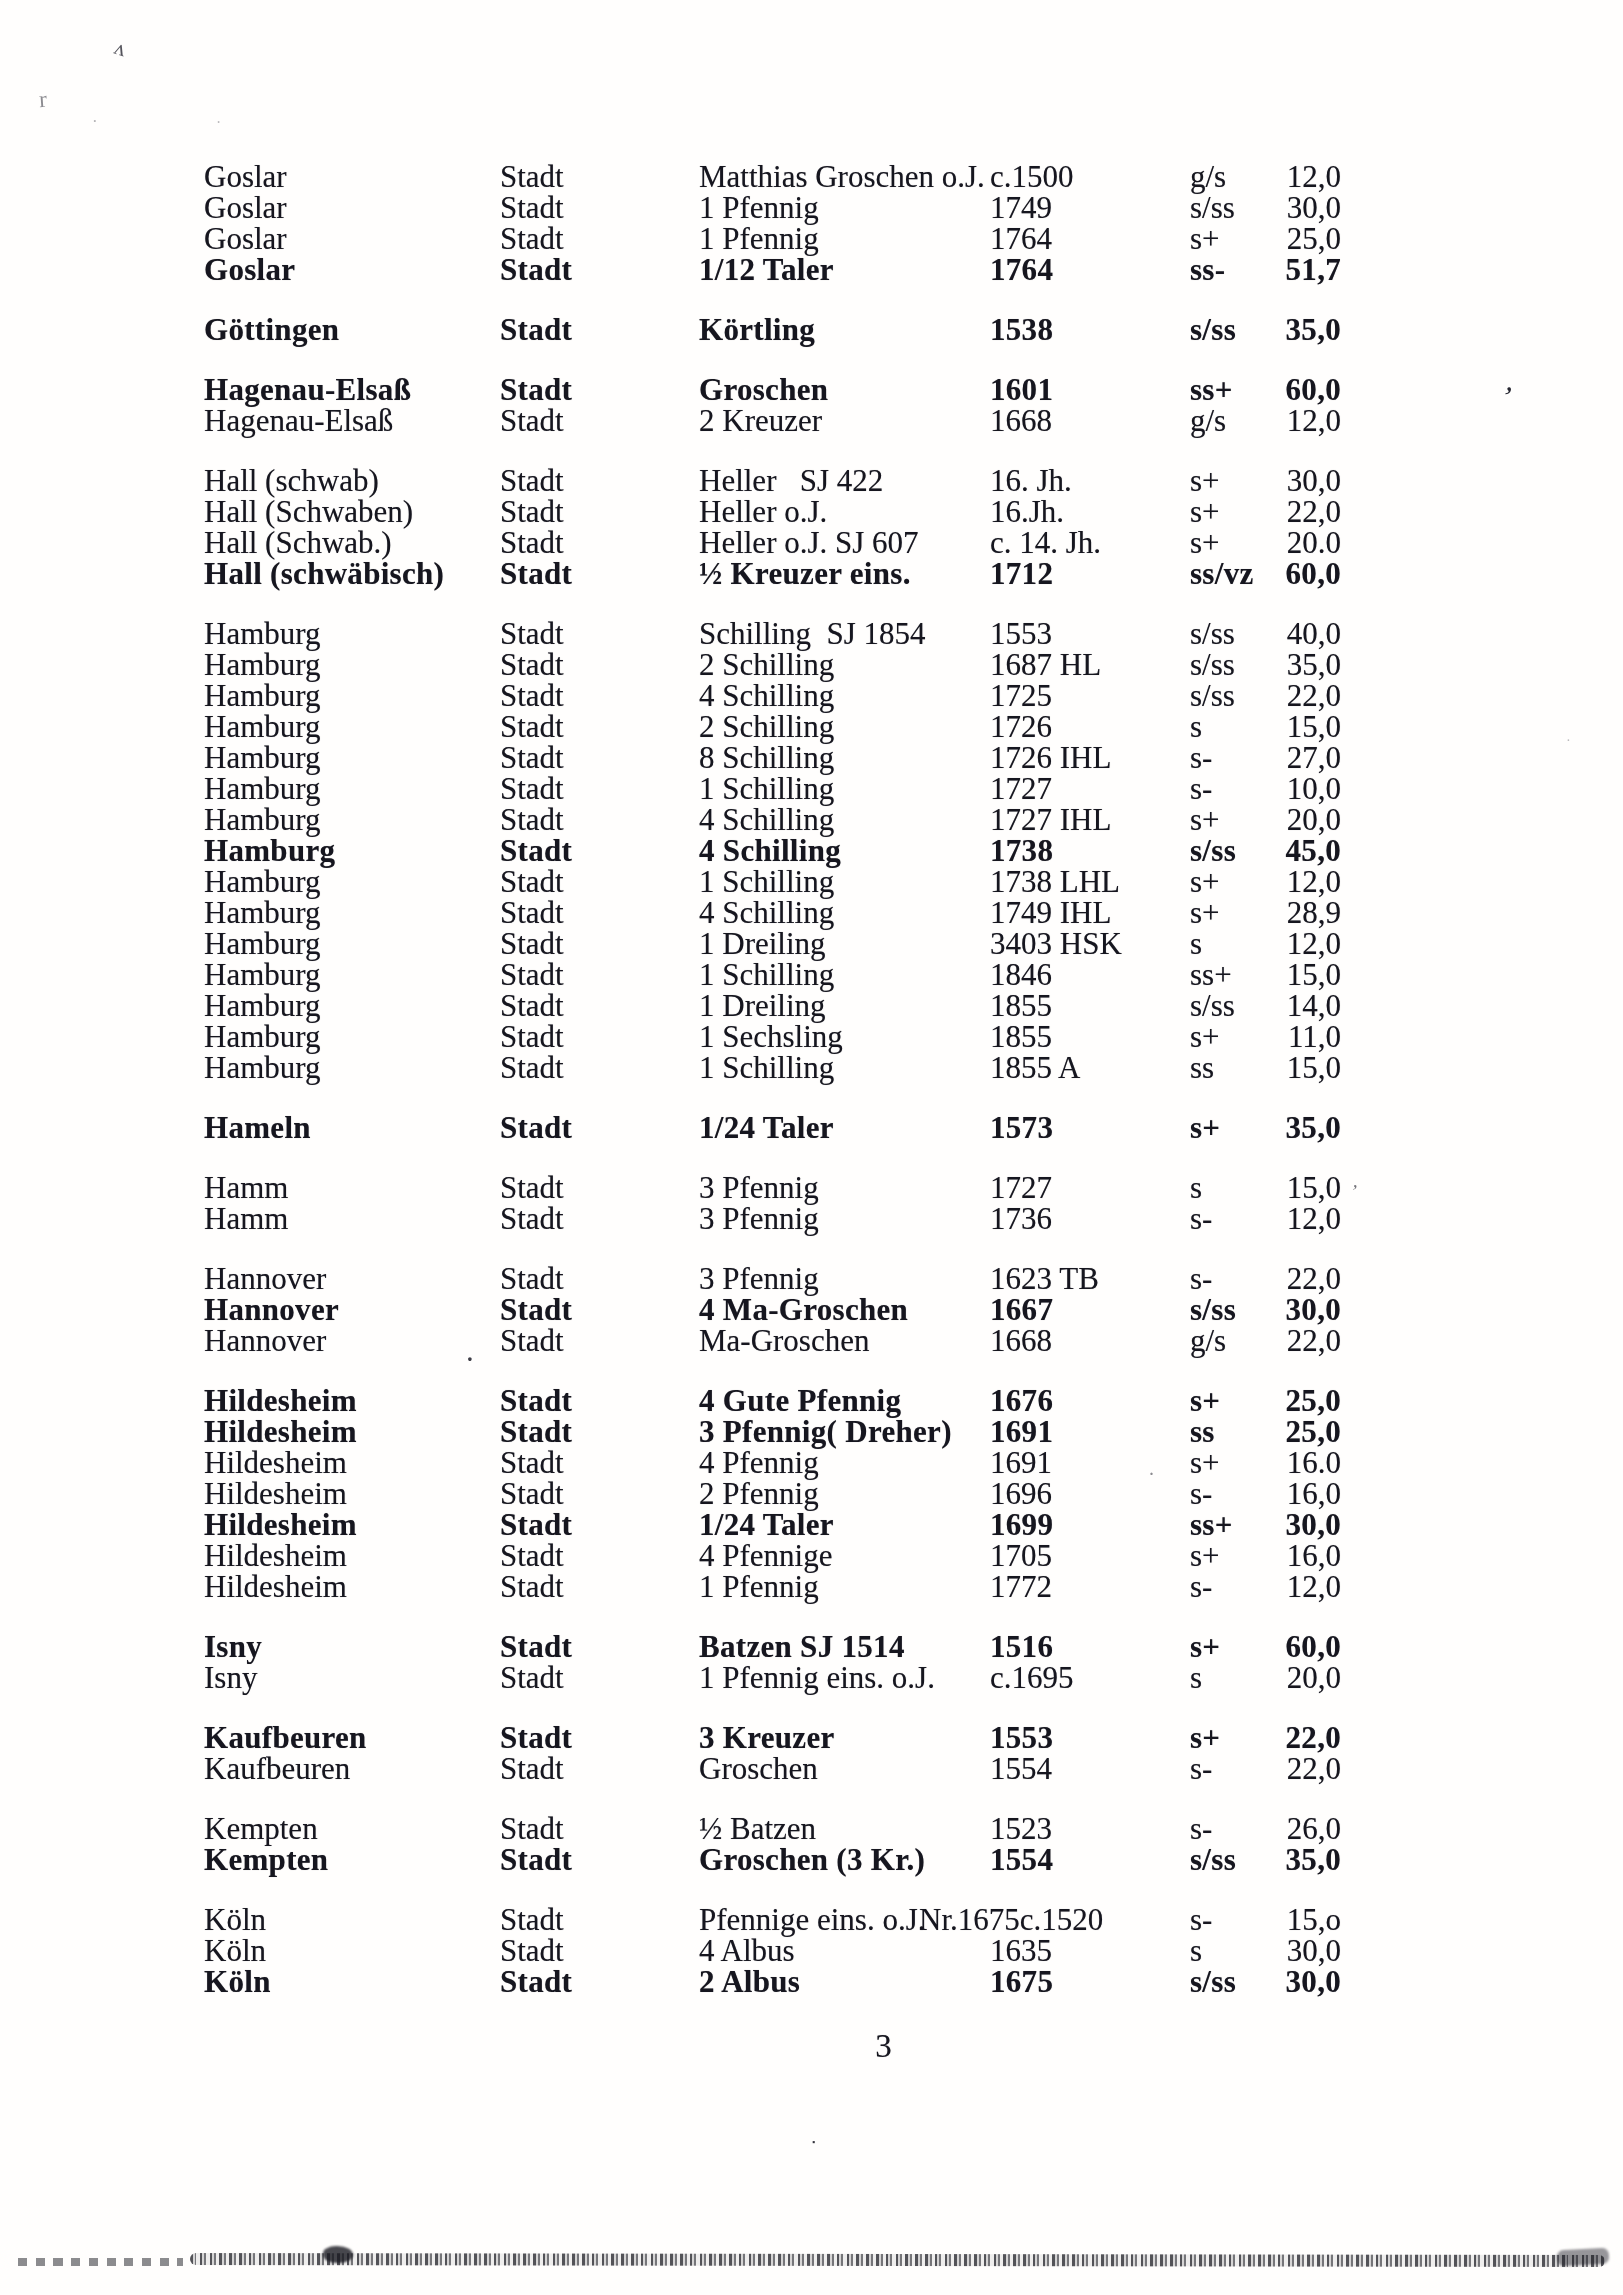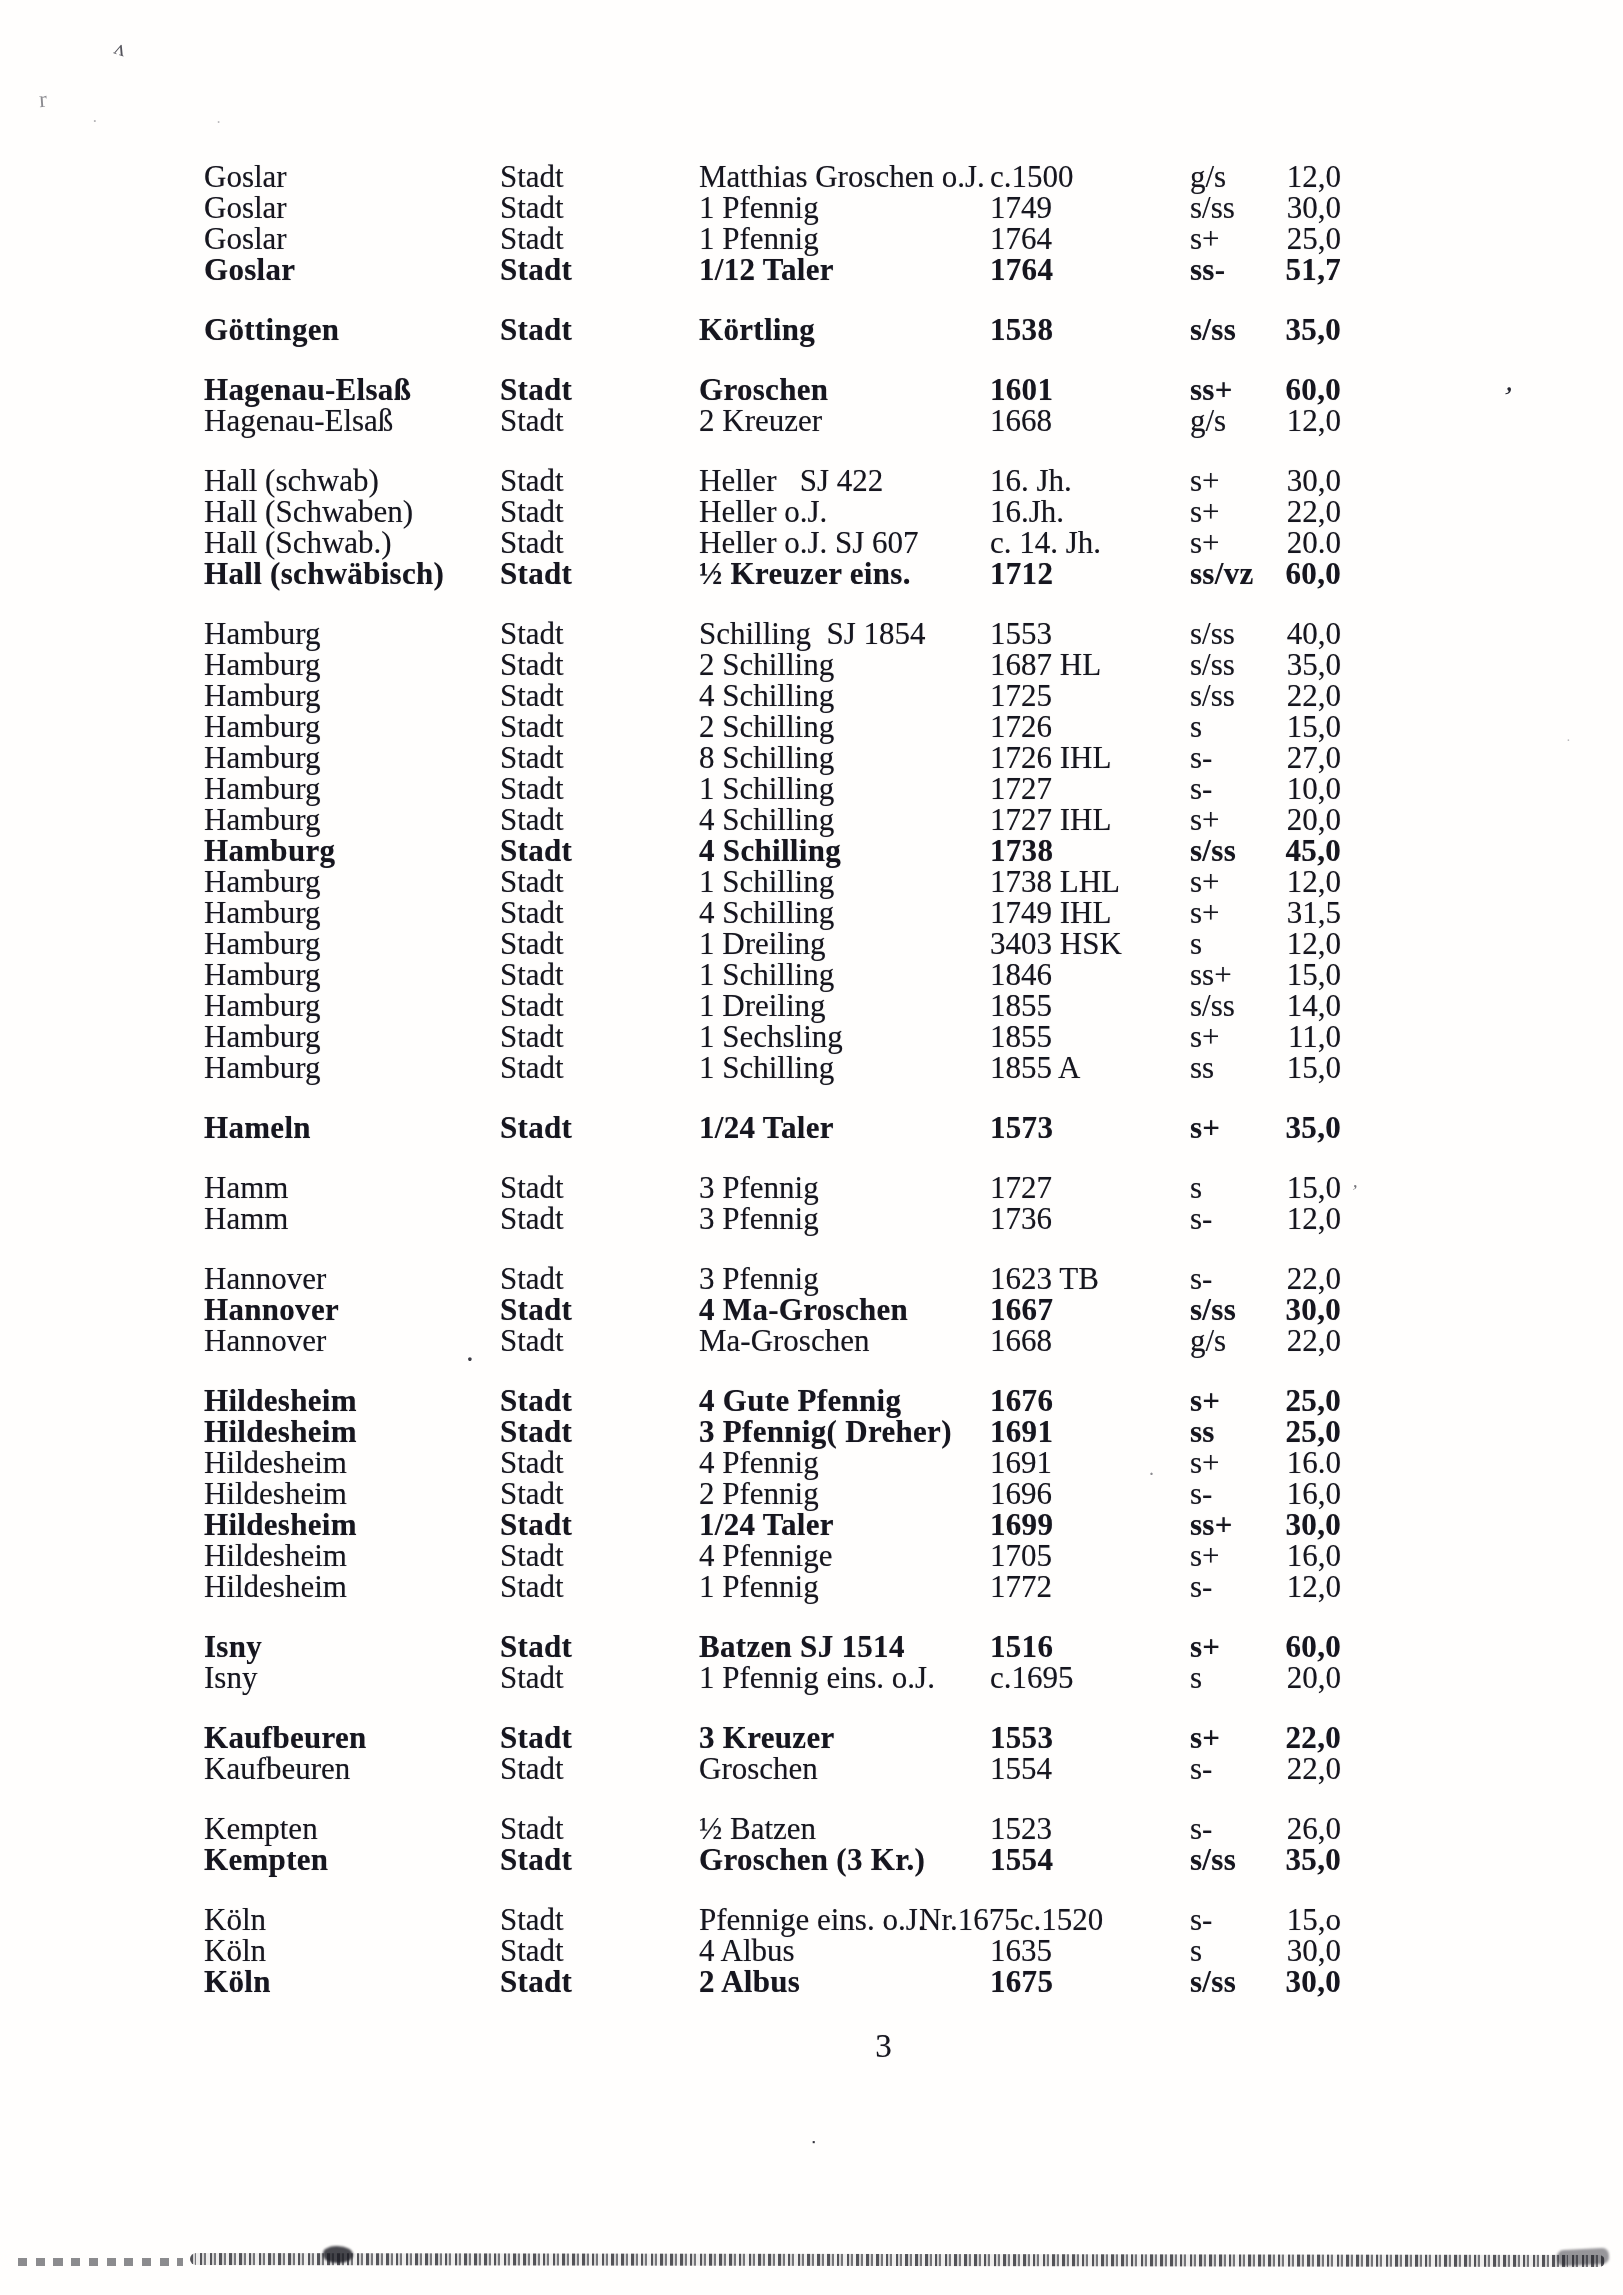--- a/index.html
+++ b/index.html
@@ -250,21 +250,21 @@
         <span class="cell c-year">1738 LHL</span>
         <span class="cell c-grade">s+</span>
         <span class="cell c-price">12,0</span>
       </div>
       <div class="row">
         <span class="cell c-city">Hamburg</span>
         <span class="cell c-type">Stadt</span>
         <span class="cell c-desc">4 Schilling</span>
         <span class="cell c-year">1749 IHL</span>
         <span class="cell c-grade">s+</span>
-        <span class="cell c-price">31,5</span>
+        <span class="cell c-price">28,9</span>
       </div>
       <div class="row">
         <span class="cell c-city">Hamburg</span>
         <span class="cell c-type">Stadt</span>
         <span class="cell c-desc">1 Dreiling</span>
         <span class="cell c-year">3403 HSK</span>
         <span class="cell c-grade">s</span>
         <span class="cell c-price">12,0</span>
       </div>
       <div class="row">

